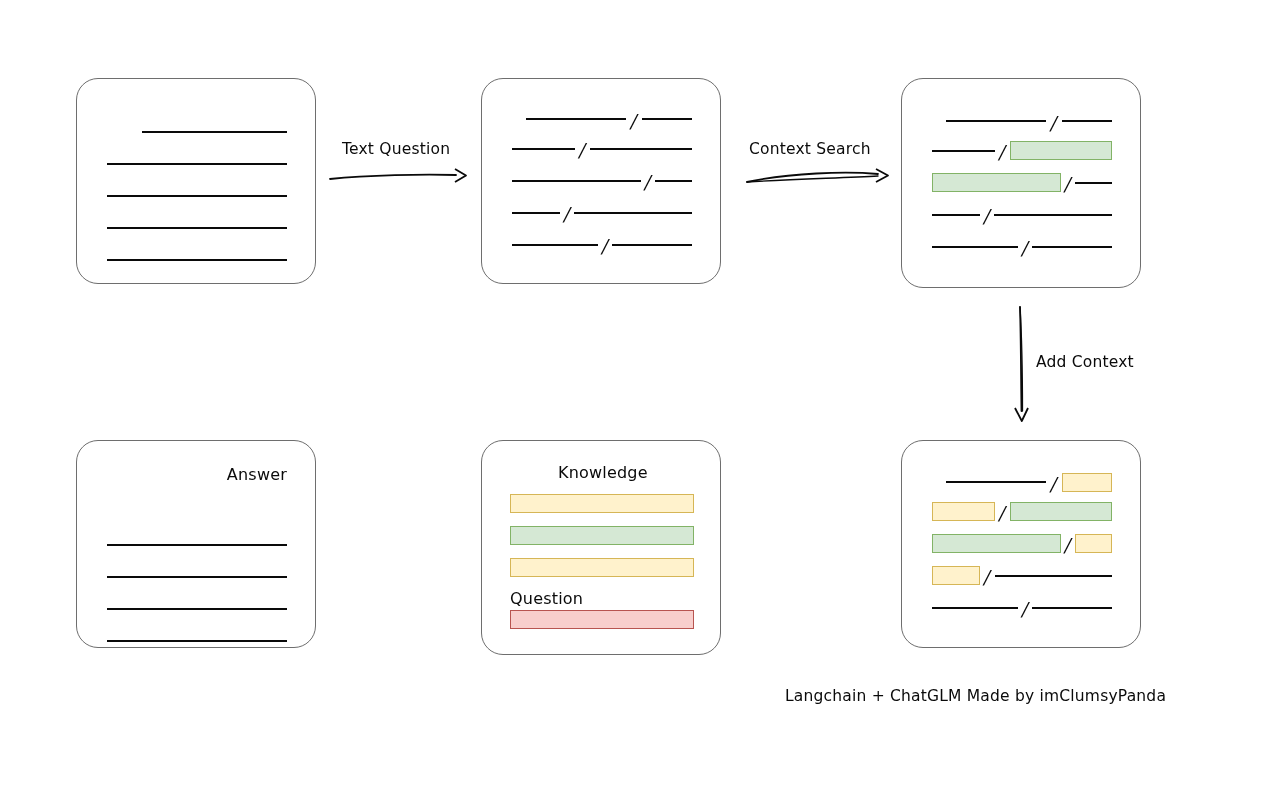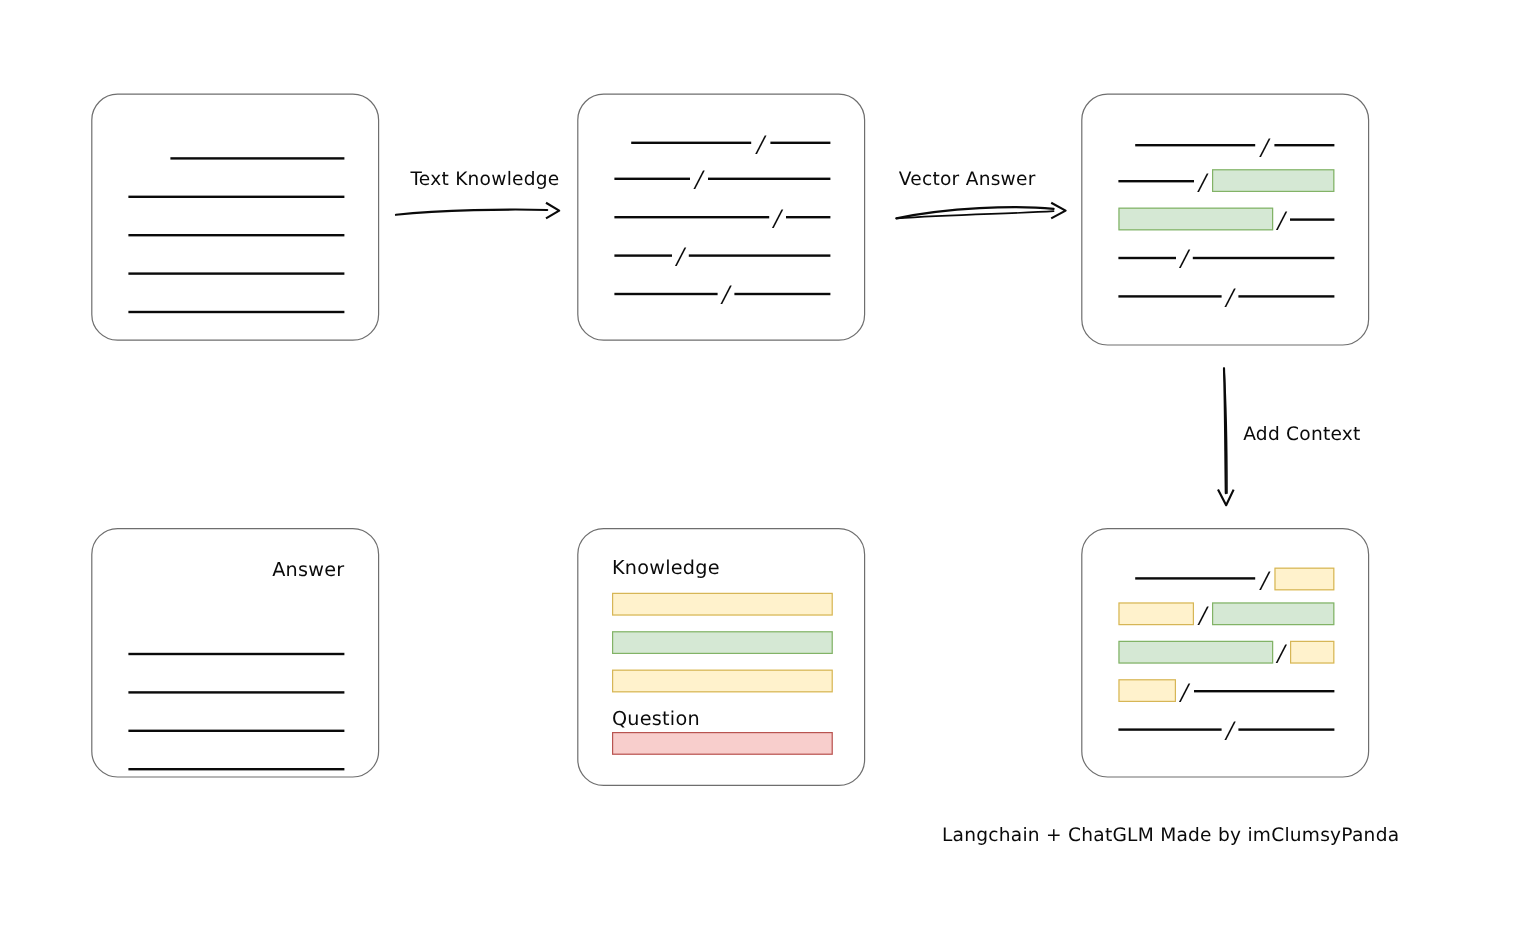--- a/index.html
+++ b/index.html
@@ -137,21 +137,21 @@
       <div class="rule-row" style="height:32px;">
         <div class="rule" style="width:190px;"></div>
       </div>
       <div class="rule-row" style="height:32px;">
         <div class="rule" style="width:190px;"></div>
       </div>
     </div>
   </div>
 
   <div class="arrow-wrap" style="left:328px; top:140px; width:140px; height:50px;">
-    <div class="arrow-label" style="left:14px; top:0px;">Text Knowledge</div>
+    <div class="arrow-label" style="left:14px; top:0px;">Text Question</div>
     <svg class="arrow-svg" width="140" height="24" viewBox="0 0 140 24" style="position:absolute;left:0;top:26px;">
       <path d="M2,13 C40,9 95,8 128,9" stroke="#0a0a0a" stroke-width="1.8" fill="none" stroke-linecap="round"></path>
       <path d="M127,3 L138,9.5 L127,16" stroke="#0a0a0a" stroke-width="1.8" fill="none" stroke-linejoin="round"></path>
     </svg>
   </div>
 
   <div class="doc-box" style="left:481px; top:78px; width:240px; height:206px;">
     <div class="doc-inner" style="justify-content:center; padding:20px 0 16px 0;">
 
       <div class="chunk-row" style="height:27px;">
@@ -176,21 +176,21 @@
       </div>
       <div class="chunk-row" style="height:32px;">
         <div class="seg" style="width:95px;"></div>
         <span class="slash">/</span>
         <div class="seg" style="width:88px;"></div>
       </div>
     </div>
   </div>
 
   <div class="arrow-wrap" style="left:745px; top:140px; width:145px; height:50px;">
-    <div class="arrow-label" style="left:4px; top:0px;">Vector Answer</div>
+    <div class="arrow-label" style="left:4px; top:0px;">Context Search</div>
     <svg class="arrow-svg" width="145" height="26" viewBox="0 0 145 26" style="position:absolute;left:0;top:26px;">
       <path d="M2,16 C45,7 100,5 133,8" stroke="#0a0a0a" stroke-width="1.8" fill="none" stroke-linecap="round"></path>
       <path d="M2,16 C48,13 100,12 133,10" stroke="#0a0a0a" stroke-width="1.4" fill="none" stroke-linecap="round"></path>
       <path d="M131,3 L143,9.5 L131,16" stroke="#0a0a0a" stroke-width="1.8" fill="none" stroke-linejoin="round"></path>
     </svg>
   </div>
 
   <div class="doc-box" style="left:901px; top:78px; width:240px; height:210px;">
     <div class="doc-inner" style="justify-content:center; padding:20px 0 16px 0;">
 
@@ -259,21 +259,21 @@
         <span class="slash">/</span>
         <div class="seg" style="width:88px;"></div>
       </div>
     </div>
   </div>
 
 
   <div class="doc-box" style="left:481px; top:440px; width:240px; height:215px;">
     <div style="position:absolute; left:28px; right:26px; top:22px;">
 
-      <div class="panel-title" style="margin-bottom:12px;">Knowledge</div>
+      <div class="panel-title" style="margin-bottom:12px;margin-left:48px;">Knowledge</div>
 
       <div class="bar hl-yellow" style="margin-bottom:13px;"></div>
       <div class="bar hl-green" style="margin-bottom:13px;"></div>
       <div class="bar hl-yellow" style="margin-bottom:12px;"></div>
 
       <div class="panel-title" style="margin-bottom:2px;">Question</div>
 
       <div class="bar hl-red"></div>
     </div>
   </div>

